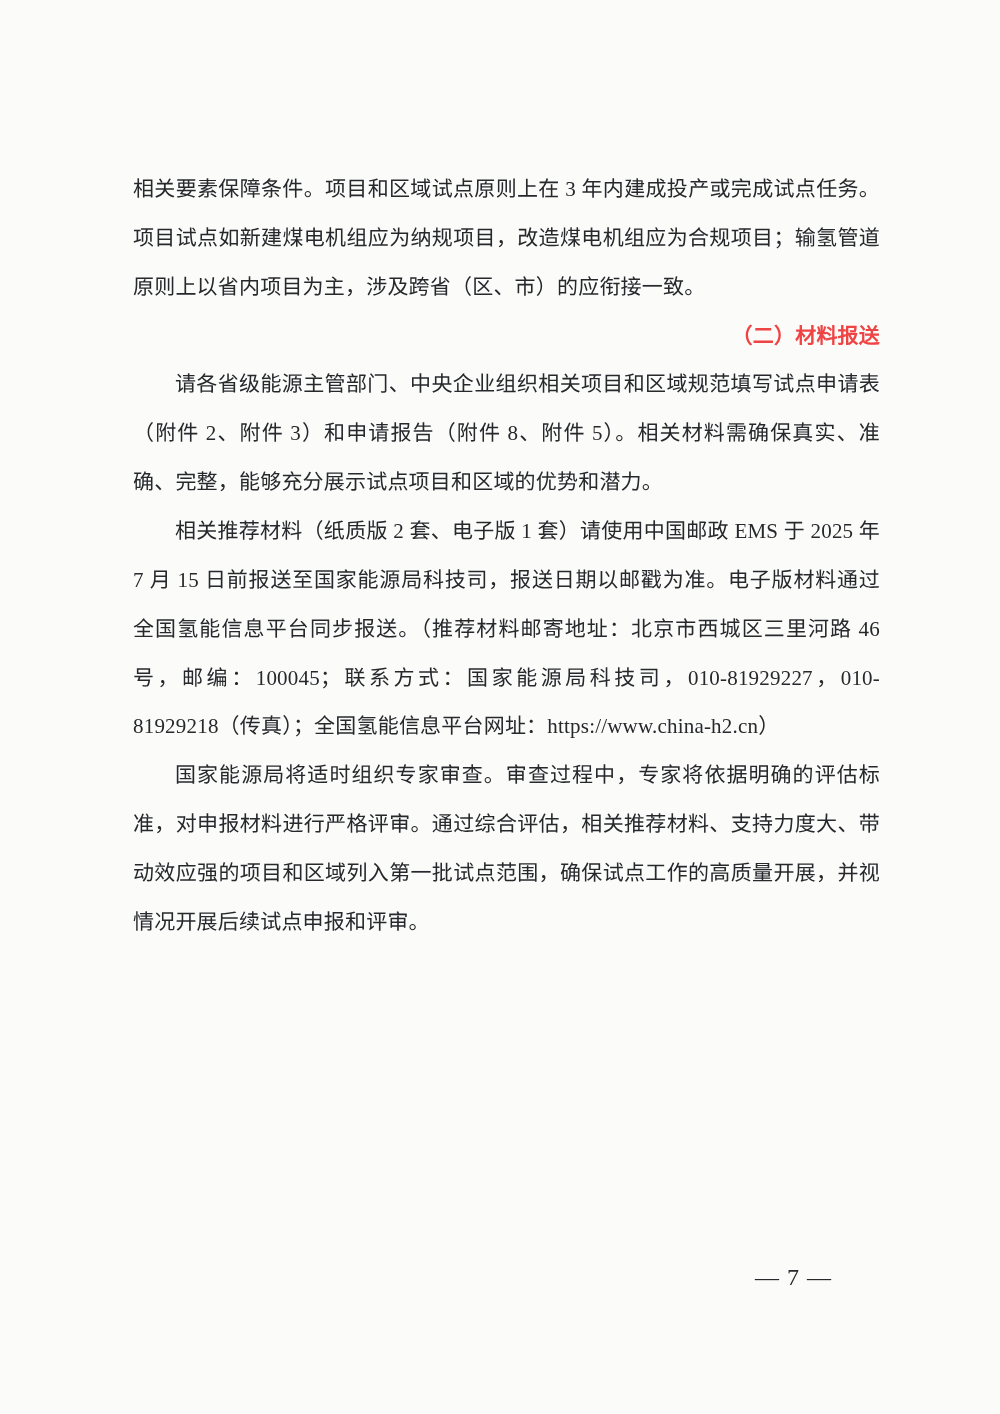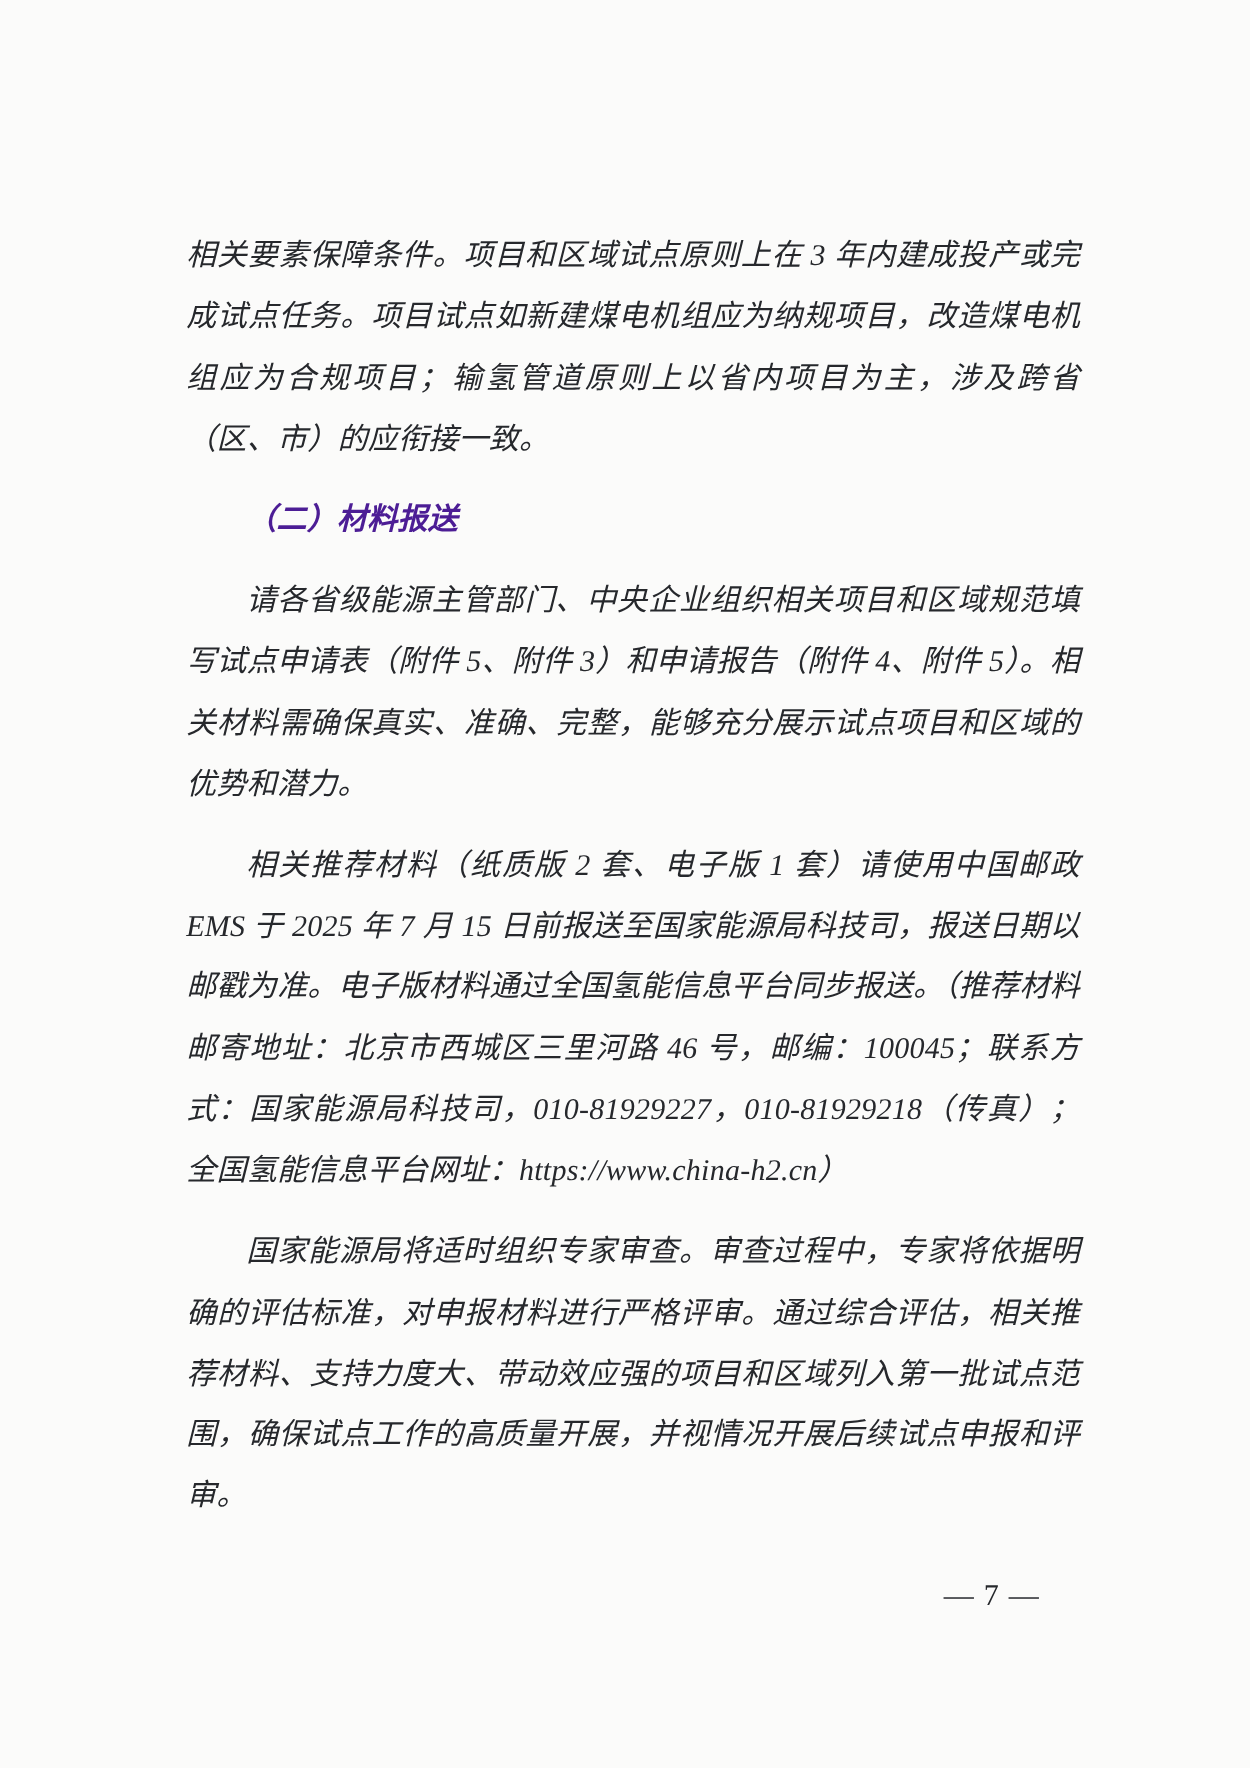--- a/index.html
+++ b/index.html
@@ -21,59 +21,58 @@
     background: #fbfbfa;
   }
   .text-column {
     position: absolute;
     left: 133px;
     top: 165px;
     width: 747px;
   }
   .text-column p,
   .text-column h3 {
-    margin: 16px;
+    margin: 0;
     padding: 0;
-    font-size: 24px;
+    font-size: 21px;
     line-height: 48.86px;
     text-align: justify;
     text-justify: inter-character;
     letter-spacing: 0.2px;
     font-weight: 400;
-    font-style: italic;
   }
   .text-column p.indent {
     text-indent: 2em;
   }
   .text-column p.no-indent {
     text-indent: 0;
   }
   .text-column h3.heading {
     font-weight: 700;
     text-indent: 2em;
-    text-align: left;
-    color: #4c1d95;
+    text-align: right;
+    color: #ef4444;
   }
   .page-number {
     position: absolute;
     top: 1262px;
     right: 168px;
     font-size: 24px;
     line-height: 30px;
     letter-spacing: 1px;
     color: #26282c;
     white-space: pre;
   }
 </style>
 </head>
 <body>
 
 <div class="page">
   <main class="text-column">
     <p class="no-indent">相关要素保障条件。项目和区域试点原则上在 3 年内建成投产或完成试点任务。项目试点如新建煤电机组应为纳规项目，改造煤电机组应为合规项目；输氢管道原则上以省内项目为主，涉及跨省（区、市）的应衔接一致。</p>
     <h3 class="heading">（二）材料报送</h3>
-    <p class="indent">请各省级能源主管部门、中央企业组织相关项目和区域规范填写试点申请表（附件 5、附件 3）和申请报告（附件 4、附件 5）。相关材料需确保真实、准确、完整，能够充分展示试点项目和区域的优势和潜力。</p>
+    <p class="indent">请各省级能源主管部门、中央企业组织相关项目和区域规范填写试点申请表（附件 2、附件 3）和申请报告（附件 8、附件 5）。相关材料需确保真实、准确、完整，能够充分展示试点项目和区域的优势和潜力。</p>
     <p class="indent">相关推荐材料（纸质版 2 套、电子版 1 套）请使用中国邮政 EMS 于 2025 年 7 月 15 日前报送至国家能源局科技司，报送日期以邮戳为准。电子版材料通过全国氢能信息平台同步报送。（推荐材料邮寄地址：北京市西城区三里河路 46 号，邮编：100045；联系方式：国家能源局科技司，010-81929227，010-81929218（传真）；全国氢能信息平台网址：https://www.china-h2.cn）</p>
     <p class="indent">国家能源局将适时组织专家审查。审查过程中，专家将依据明确的评估标准，对申报材料进行严格评审。通过综合评估，相关推荐材料、支持力度大、带动效应强的项目和区域列入第一批试点范围，确保试点工作的高质量开展，并视情况开展后续试点申报和评审。</p>
   </main>
 
   <footer class="page-number">— 7 —</footer>
 </div>
 
 </body></html>

